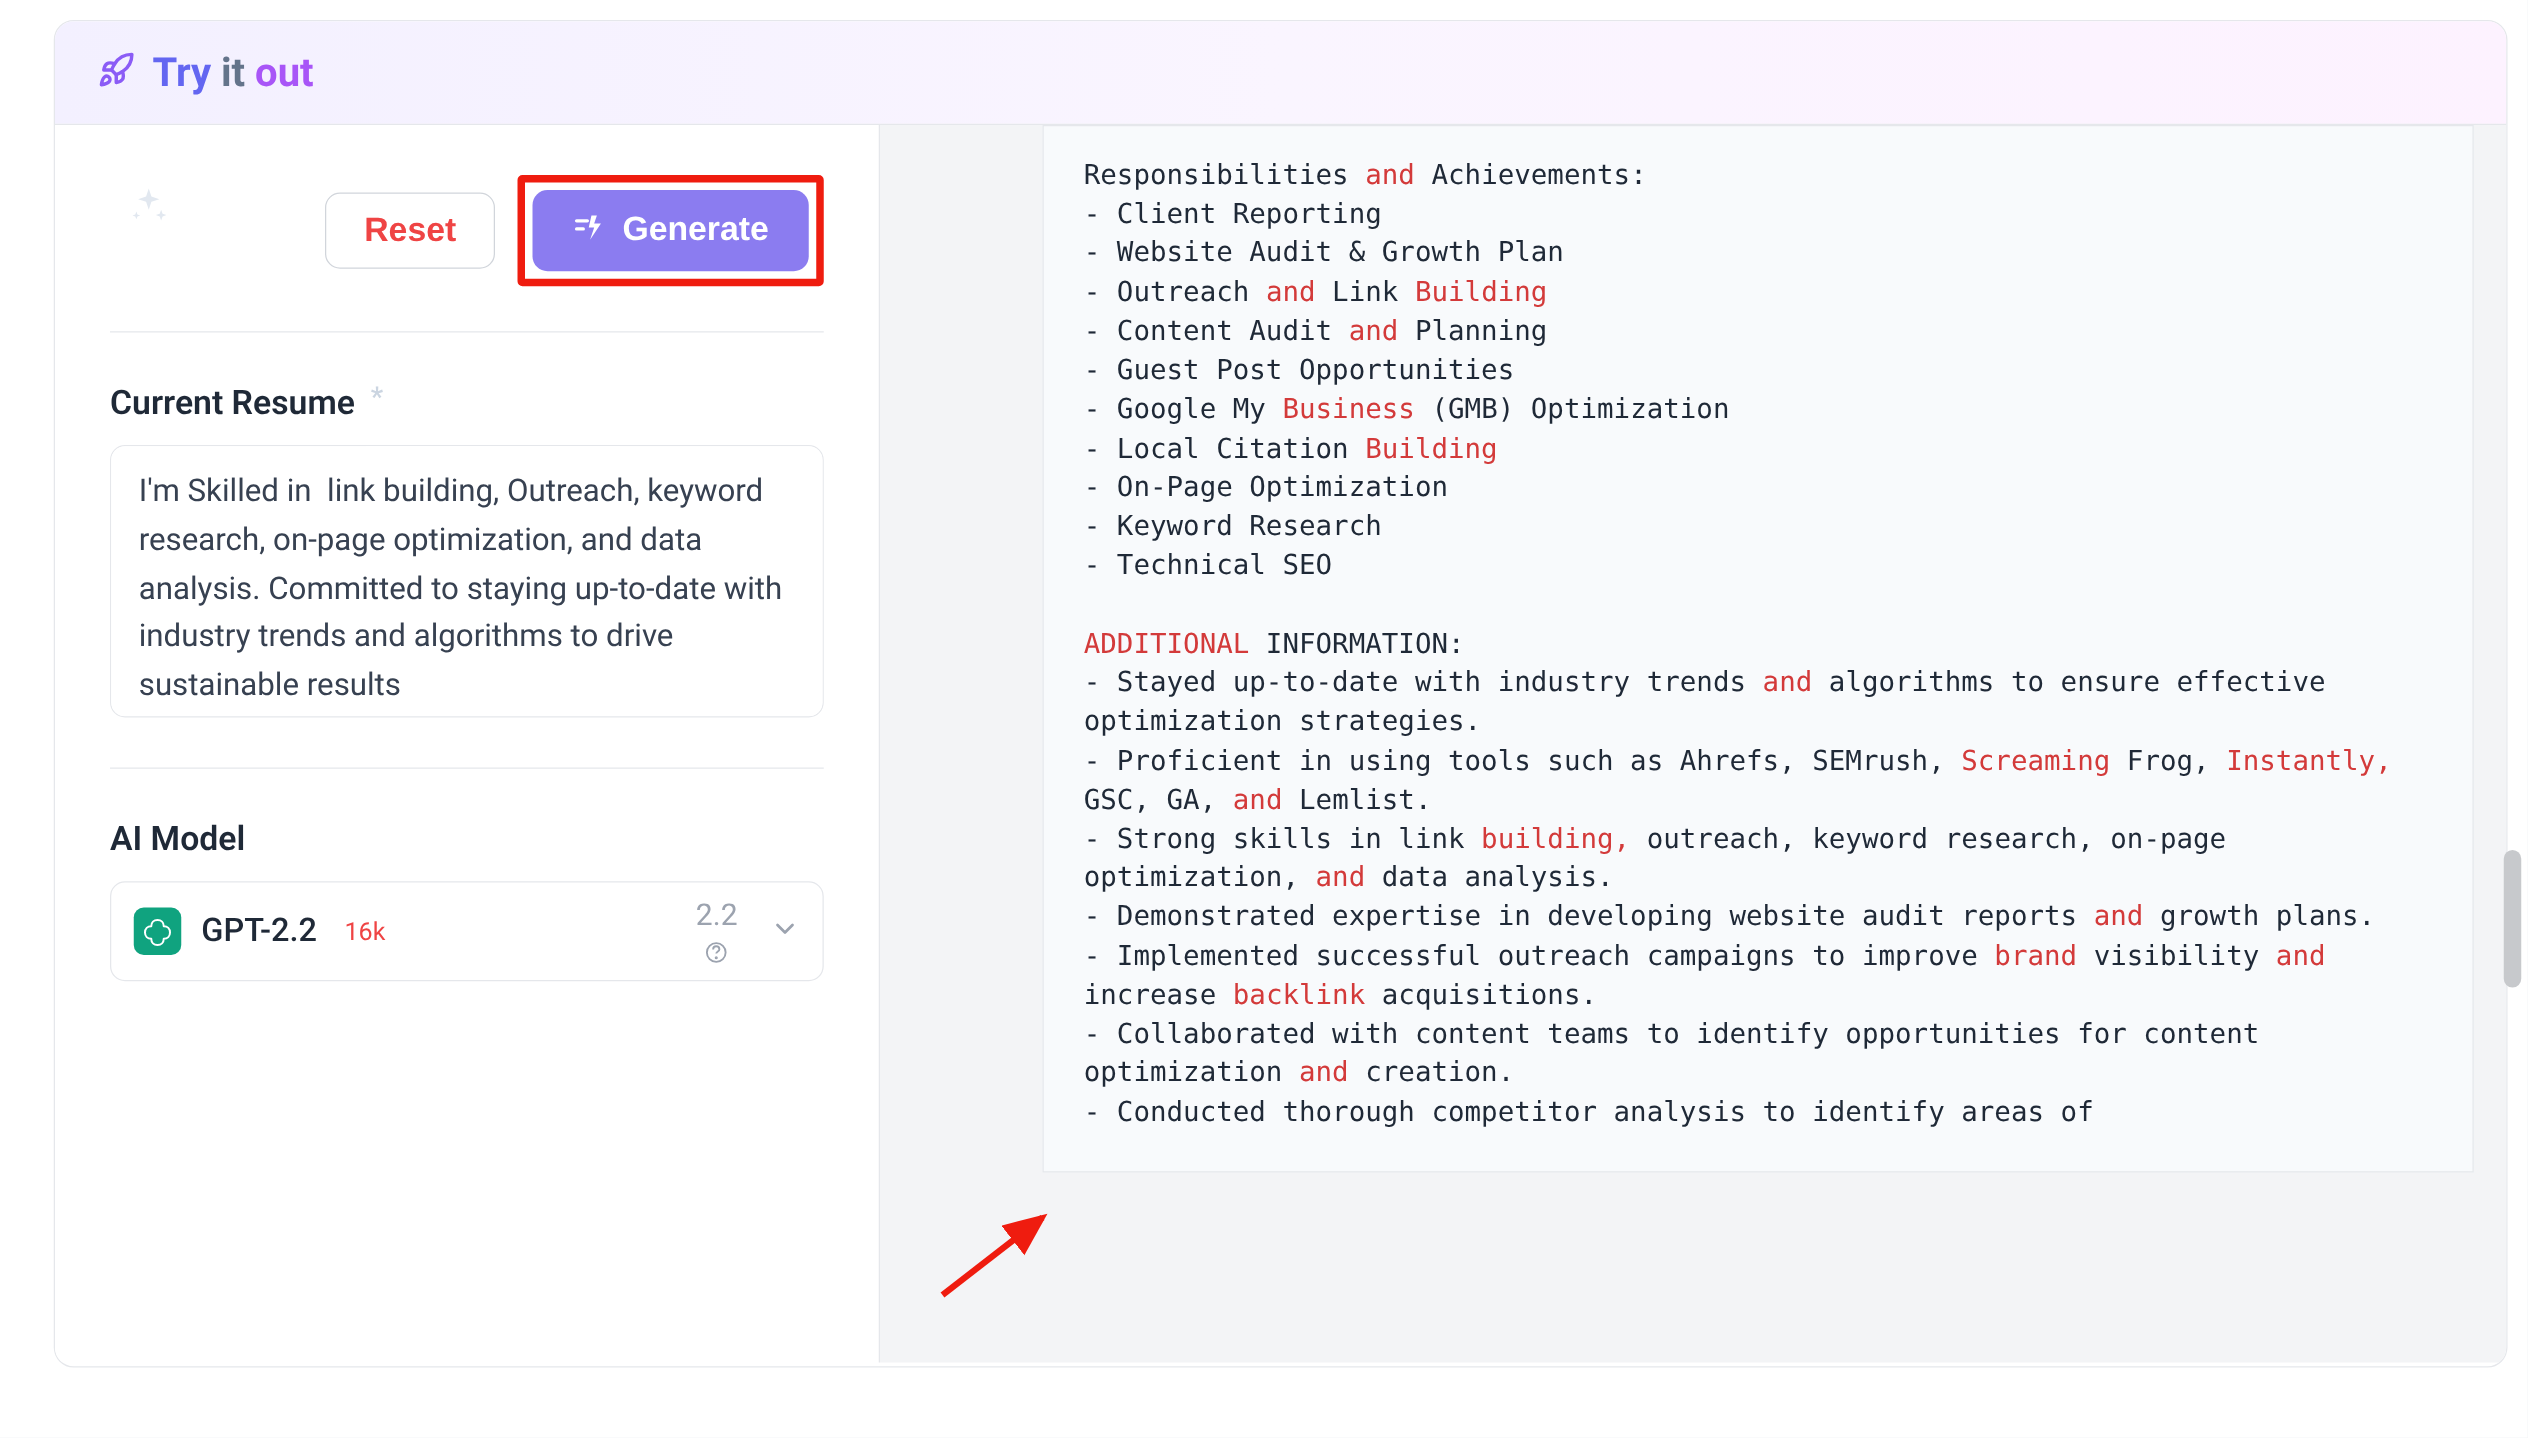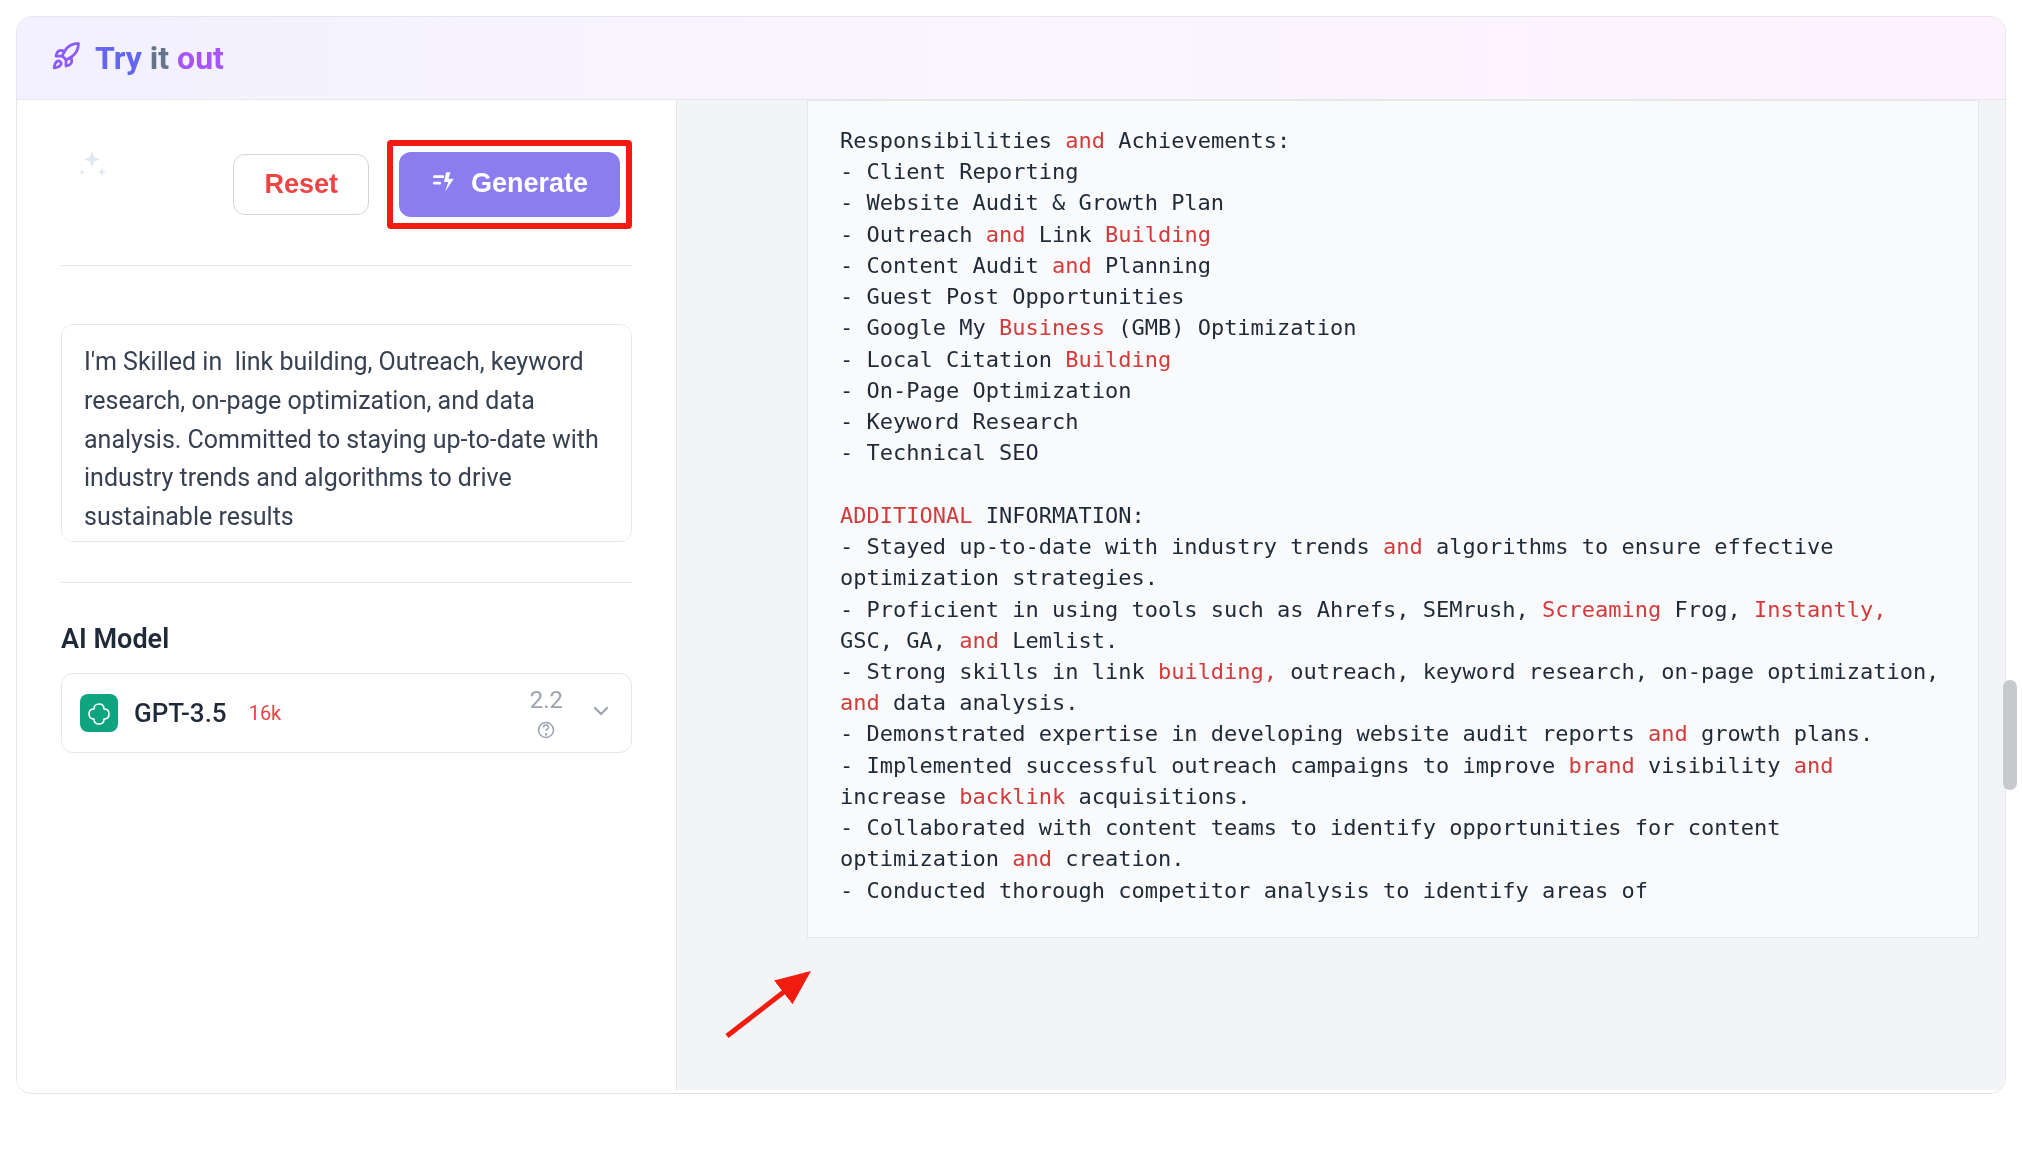--- a/index.html
+++ b/index.html
@@ -11,20 +11,21 @@
     overflow: hidden;
     padding: 16px;
   }
   .outer-frame {
     border: 1px solid #e5e7eb;
     border-radius: 16px;
     background: #fff;
     height: 1078px;
     overflow: hidden;
     position: relative;
+    margin-left: 27px;
   }
   .header-bar {
     display: flex;
     align-items: center;
     gap: 14px;
     padding: 22px 34px;
     background: linear-gradient(90deg, #f3f0ff 0%, #faf5ff 50%, #fdf2ff 100%);
     border-bottom: 1px solid #e5e7eb;
   }
   .header-rocket {
@@ -262,34 +263,38 @@
               </svg>
             </span>
             <span>Generate</span>
           </button>
         </div>
       </div>
 
       <div class="divider"></div>
 
       <div>
+        <div class="field-label">
+          <span>Current Resume</span>
+          <span class="req-star">*</span>
+        </div>
         <textarea class="resume-box" style="">I'm Skilled in  link building, Outreach, keyword research, on-page optimization, and data analysis. Committed to staying up-to-date with industry trends and algorithms to drive sustainable results</textarea>
       </div>
 
       <div class="divider"></div>
 
       <div>
         <div class="field-label">AI Model</div>
         <div class="model-select">
           <span class="openai-chip">
             <svg width="24" height="24" viewBox="0 0 24 24" fill="none" stroke="#fff" stroke-width="1.6">
               <path d="M12 3c3 0 5 2 5 5 3 0 5 2 5 5s-2 5-5 5c0 0 0 0 0 0 0 3-2 5-5 5s-5-2-5-5c-3 0-5-2-5-5s2-5 5-5c0-3 2-5 5-5z" stroke-linejoin="round"></path>
             </svg>
           </span>
-          <span class="model-name">GPT-3.5</span>
+          <span class="model-name">GPT-2.2</span>
           <span class="model-ctx">16k</span>
           <span class="model-cost">
             <span>2.2</span>
             <svg width="20" height="20" viewBox="0 0 24 24" fill="none" stroke="currentColor" stroke-width="1.8">
                 <circle cx="12" cy="12" r="9"></circle>
                 <path d="M9 9a3 3 0 0 1 6 0c0 2-3 2-3 4"></path>
                 <circle cx="12" cy="17" r="0.6" fill="currentColor"></circle>
               </svg>
           </span>
           <span class="chev">

